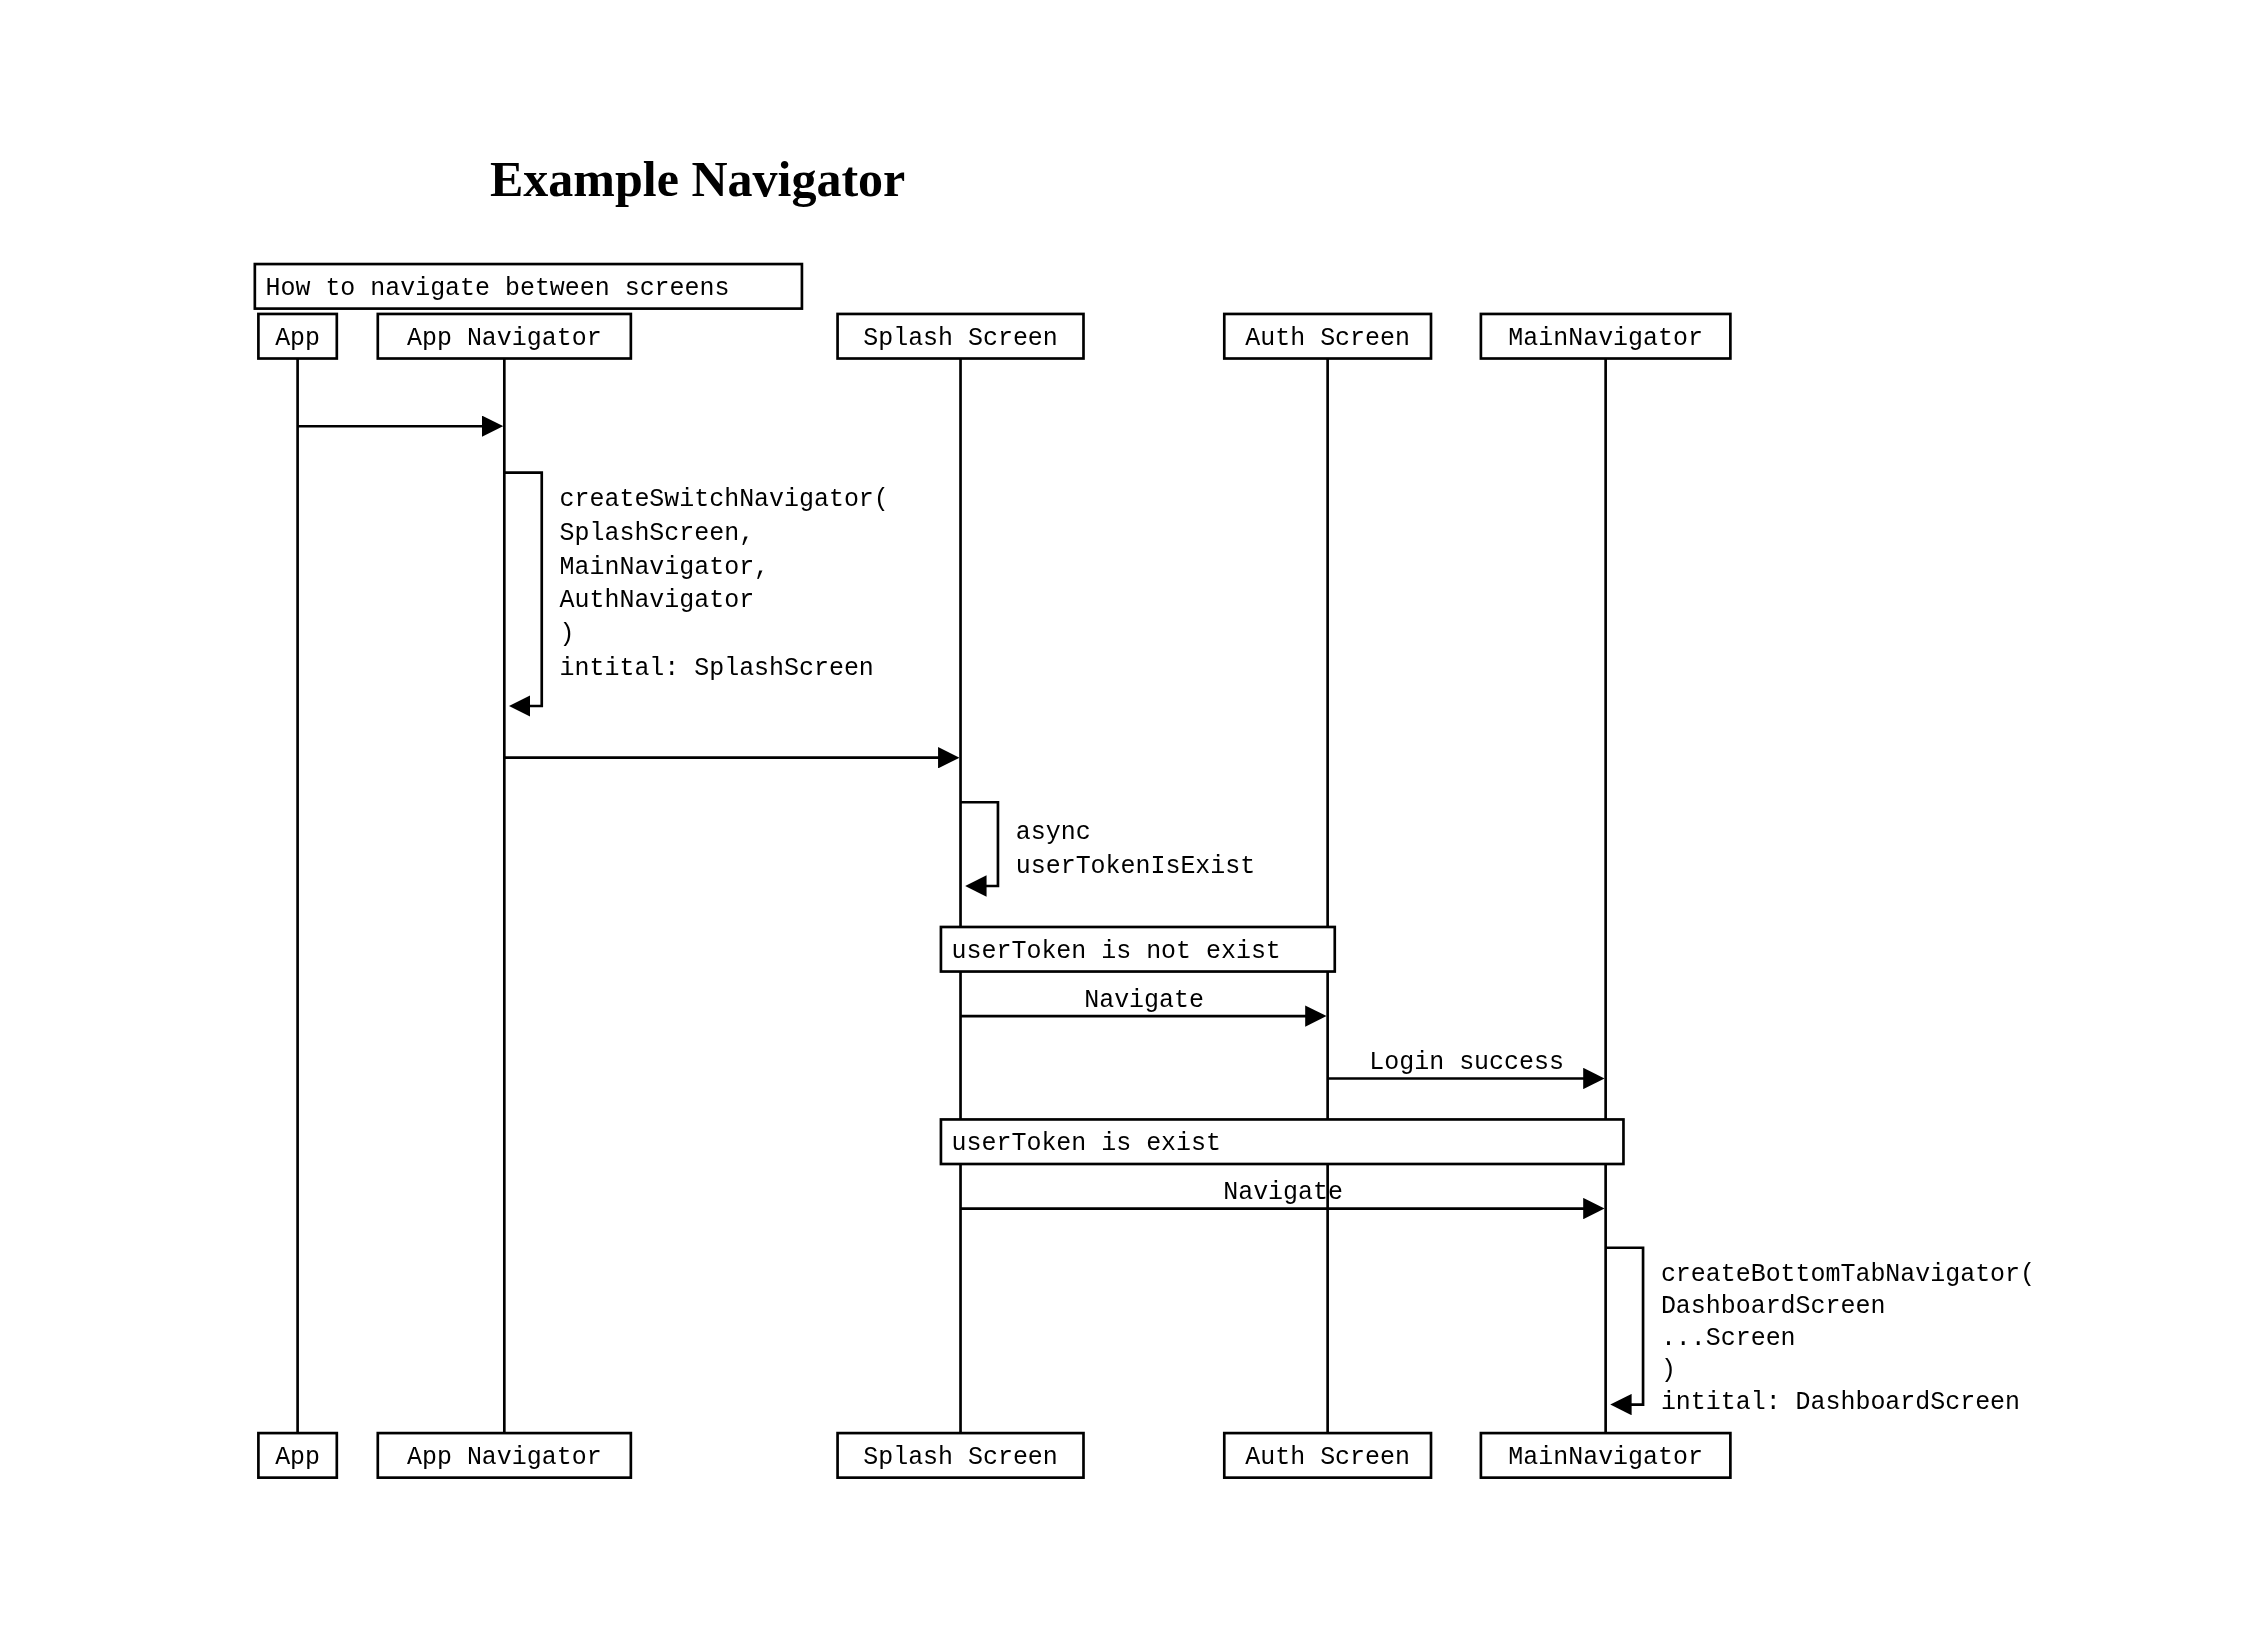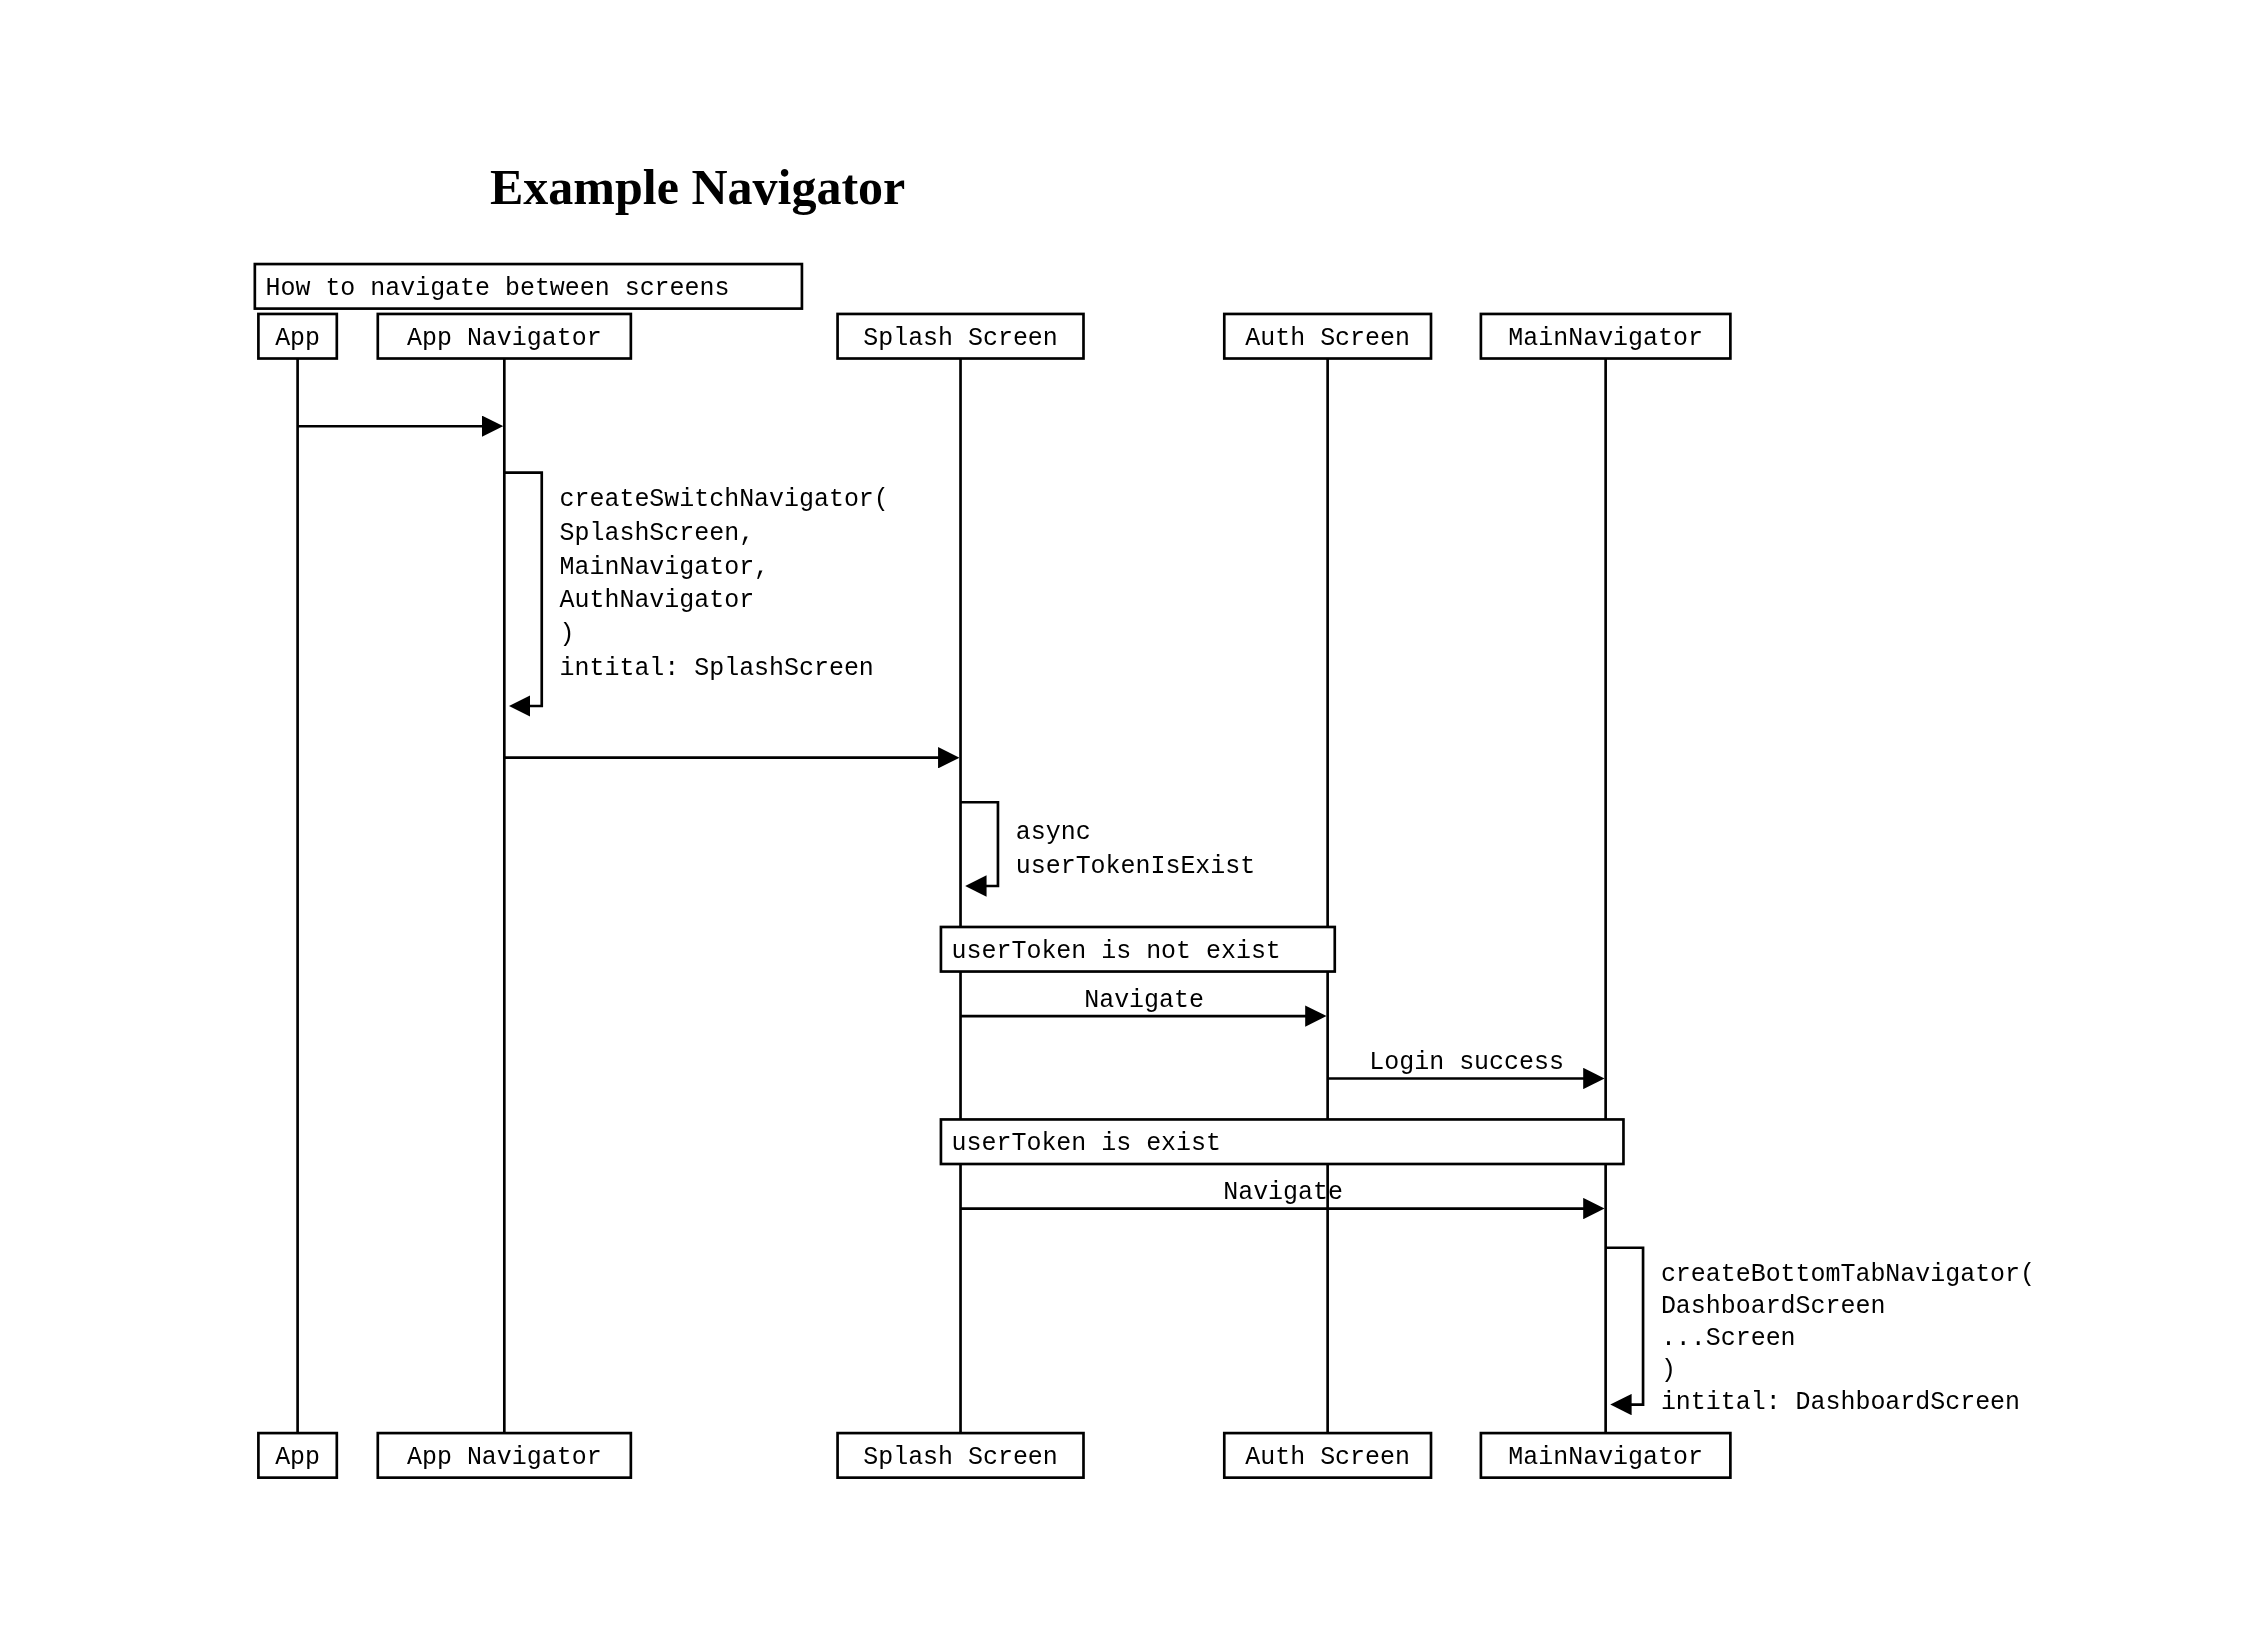--- a/index.html
+++ b/index.html
@@ -12,21 +12,21 @@
   .page {
     position: relative;
     width: 2265px;
     height: 1633px;
     font-family: "Georgia", "Times New Roman", serif;
     color: #000;
   }
   .title {
     position: absolute;
     left: 490px;
-    top: 124px;
+    top: 116px;
     font-size: 50px;
     font-weight: 700;
   }
   .svg-holder {
     position: absolute;
     left: 0;
     top: 0;
   }
   svg text {
     font-family: "Menlo", "Consolas", "Courier New", monospace;

